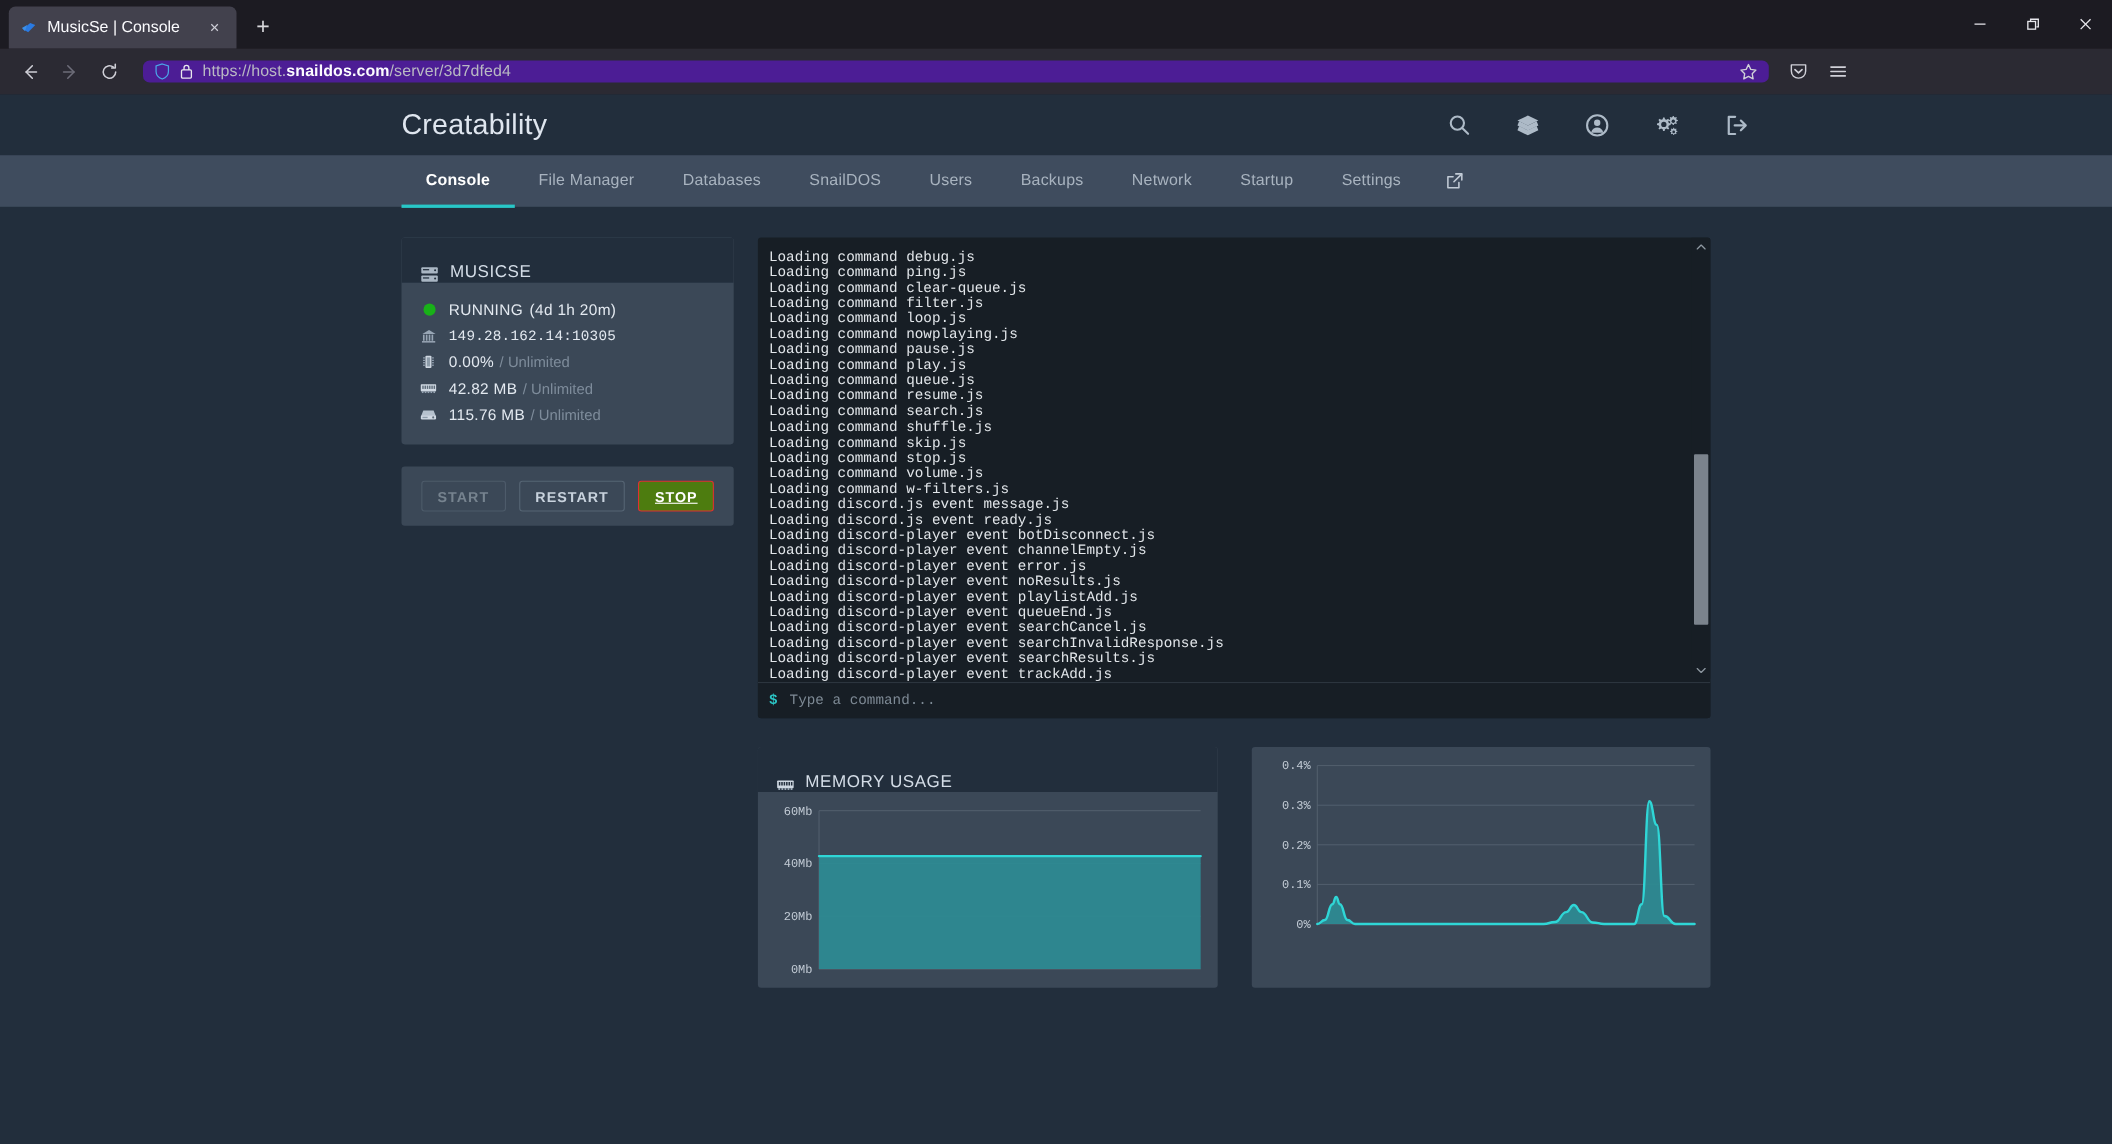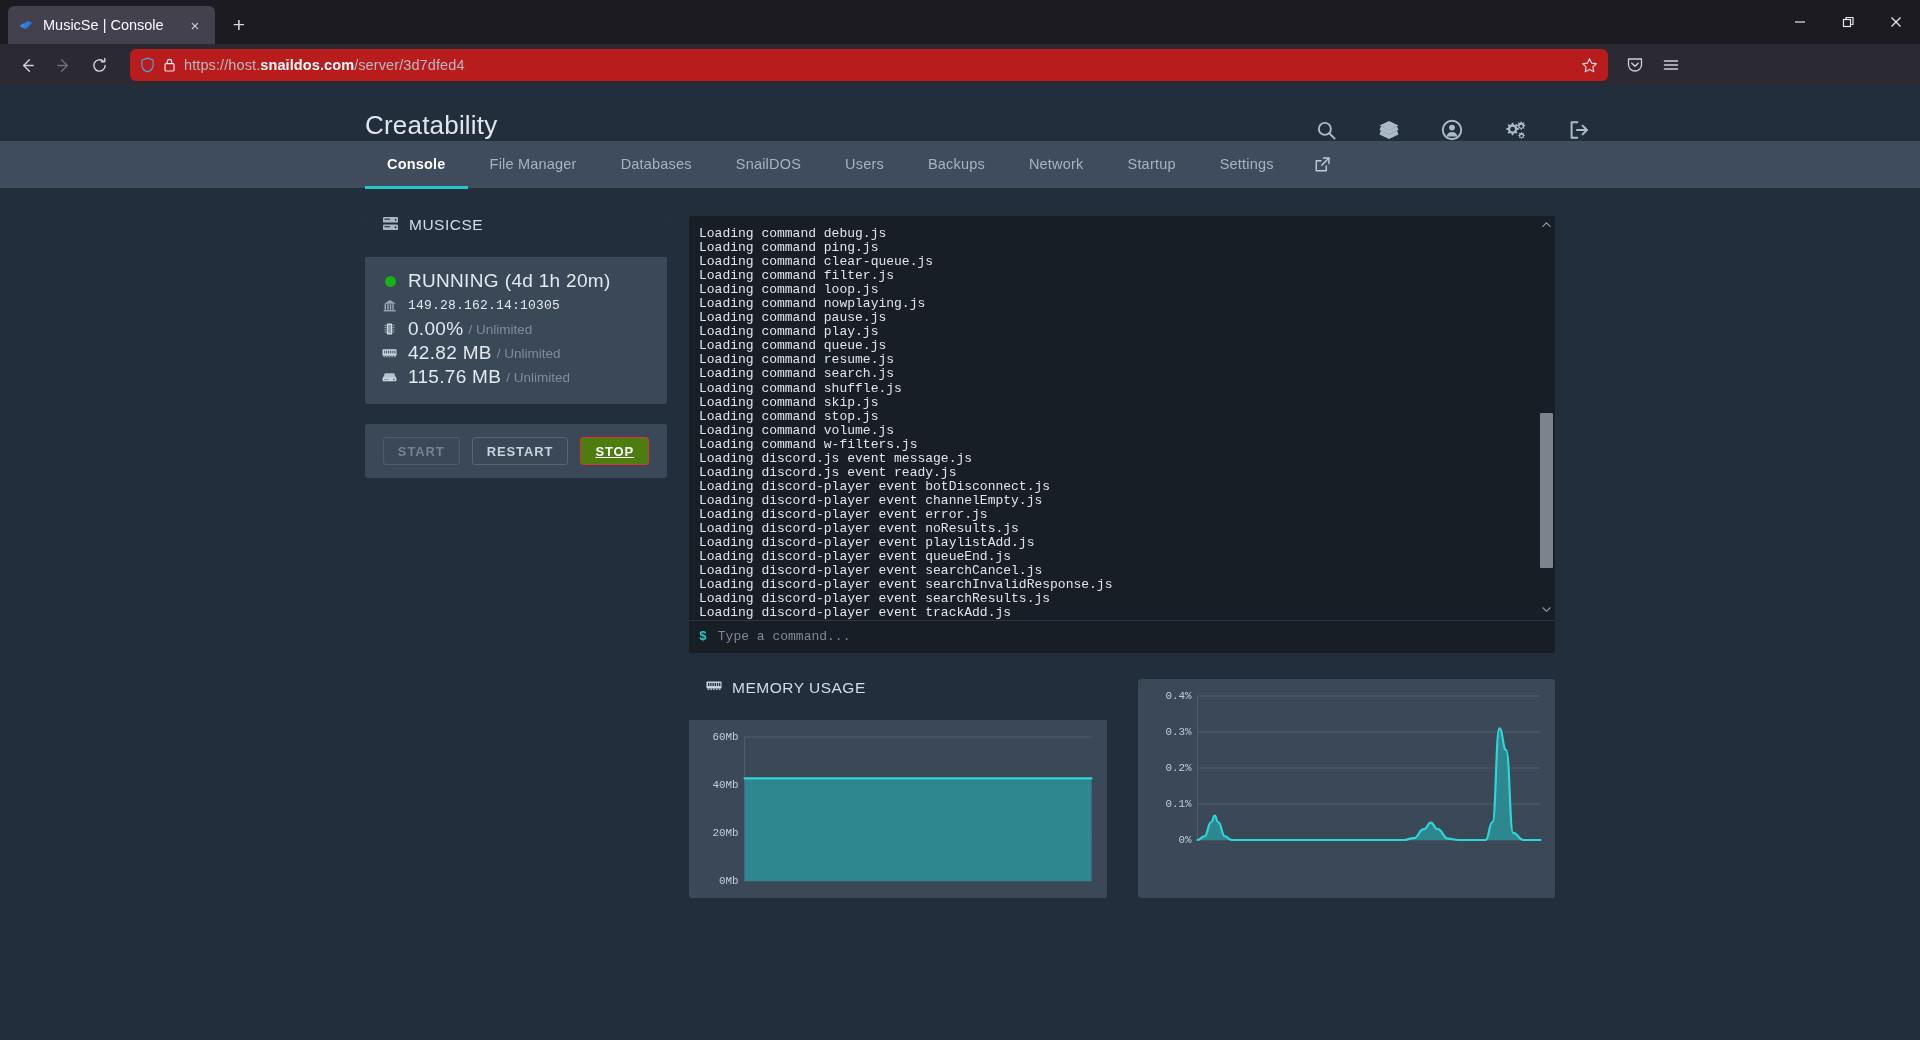--- a/index.html
+++ b/index.html
@@ -46,34 +46,34 @@
   .navbar {
     height: 42px; background: #2b2a33; display: flex; align-items: center;
     padding: 0 10px; gap: 2px;
   }
   .navbtn {
     width: 34px; height: 32px; display: flex; align-items: center; justify-content: center;
     color: #d0d0d8; border-radius: 4px;
   }
   .navbtn.disabled { color: #6e6d7a; }
   .urlbar {
-    flex: 1 1 auto; height: 32px; background: #b91c1c; border-radius: 6px;
+    flex: 1 1 auto; height: 20px; background: #4c1d95; border-radius: 6px;
     display: flex; align-items: center; padding: 0 10px; gap: 8px;
     margin: 0 8px 0 12px; max-width: 1478px;
   }
   .url-text { font-size: 14.5px; color: #b9b9c3; white-space: nowrap; letter-spacing: .1px; }
   .url-text b { color: #fbfbfe; font-weight: 700; }
   .url-star { margin-left: auto; color: #d0d0d8; display:flex; align-items:center; }
   .navbar-right { display: flex; align-items: center; gap: 2px; }
 
   
   .app { flex: 1 1 auto; background: #222e3c; display: flex; flex-direction: column; }
 
   .app-header {
-    height: 55px; background: #222e3c; display: flex; align-items: flex-end;
+    height: 55px; background: #222e3c; display: flex; align-items: center;
     padding: 0 0 0 0; position: relative;
   }
   .brand {
     font-size: 26px; color: #dfe6ef; font-weight: 400; letter-spacing: .2px;
     margin-left: 365px;
   }
   .header-icons {
     position: absolute; right: 330px; display: flex; align-items: center; gap: 41px;
   }
   .hicon { color: #adbac7; display: flex; align-items: center; justify-content: center; }
@@ -90,29 +90,29 @@
   .navtab.active { color: #ffffff; font-weight: 700; border-bottom-color: #28c7c7; }
   .navtab.iconic { padding: 0 18px; color: #c2cbd6; }
 
   .content { flex: 1 1 auto; display: flex; padding: 28px 0 0 0; }
   .content-inner { width: 1190px; margin: 0 auto; display: flex; gap: 22px; align-items: flex-start; }
 
   
   .leftcol { width: 302px; flex: 0 0 302px; }
   .card { background: #3b4857; border-radius: 3px; overflow: hidden; }
   .card-head {
-    background: #222e3c; height: 41px; display: flex; align-items: flex-start; gap: 10px;
+    background: #222e3c; height: 41px; display: flex; align-items: flex-end; gap: 10px;
     padding: 0 17px; color: #d4dde7; font-size: 15.5px; letter-spacing: .5px;
   }
   .card-body { padding: 12px 17px 15px 17px; }
   .stat-row { display: flex; align-items: center; gap: 11px; height: 24px; font-size: 13.5px; }
   .stat-icon { width: 15px; flex: 0 0 15px; display: flex; align-items: center; justify-content: center; color: #98a6b5; }
   .dot { width: 11px; height: 11px; border-radius: 50%; background: #18b118; display:block; margin-left:2px; }
   .stat-val { color: #e3e9f0; font-family: "Liberation Mono", monospace; font-size: 13px; letter-spacing: .2px; }
-  .stat-val.plain { font-family: "Liberation Sans", sans-serif; font-size: 19px; letter-spacing: .3px; }
+  .stat-val.plain { font-family: "Liberation Sans", sans-serif; font-size: 14px; letter-spacing: .3px; }
   .stat-sub { color: #7e8c9b; font-size: 13.5px; }
 
   .powerbox {
     margin-top: 20px; background: #3b4857; border-radius: 3px;
     height: 54px; display: flex; align-items: center; justify-content: center; gap: 12px;
   }
   .btn {
     height: 28px; padding: 0 14px; border-radius: 3px; font-size: 13px;
     letter-spacing: .9px; font-weight: 700; display: flex; align-items: center;
     background: transparent; border: 1px solid #566574; color: #c8d2dd;

